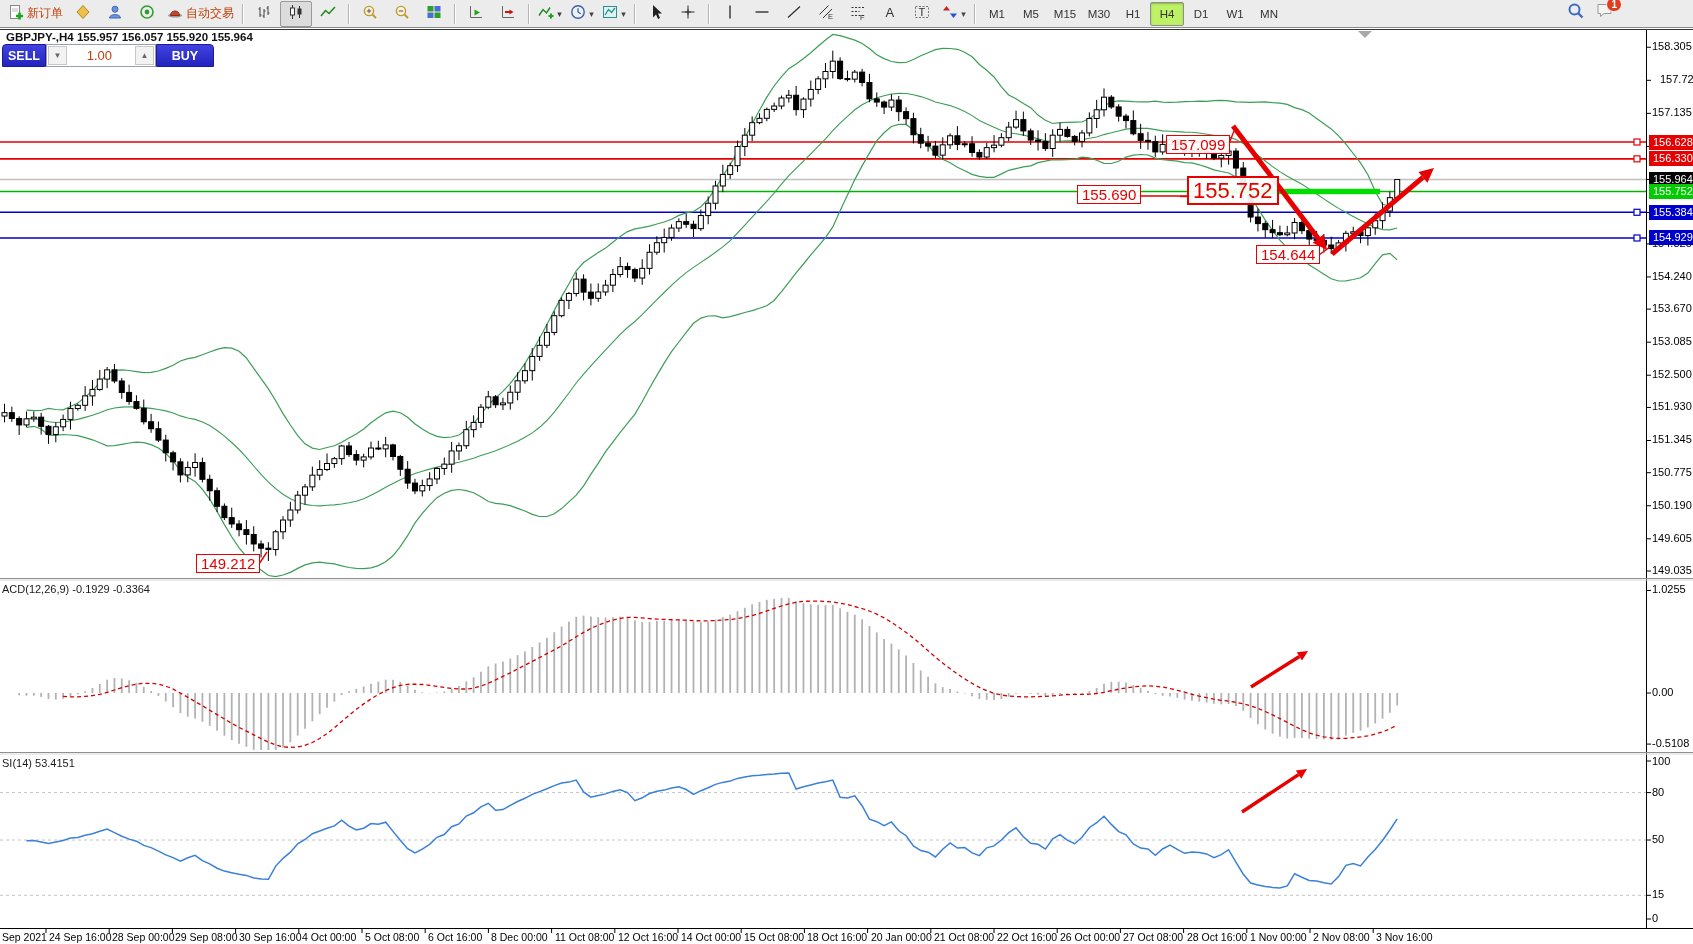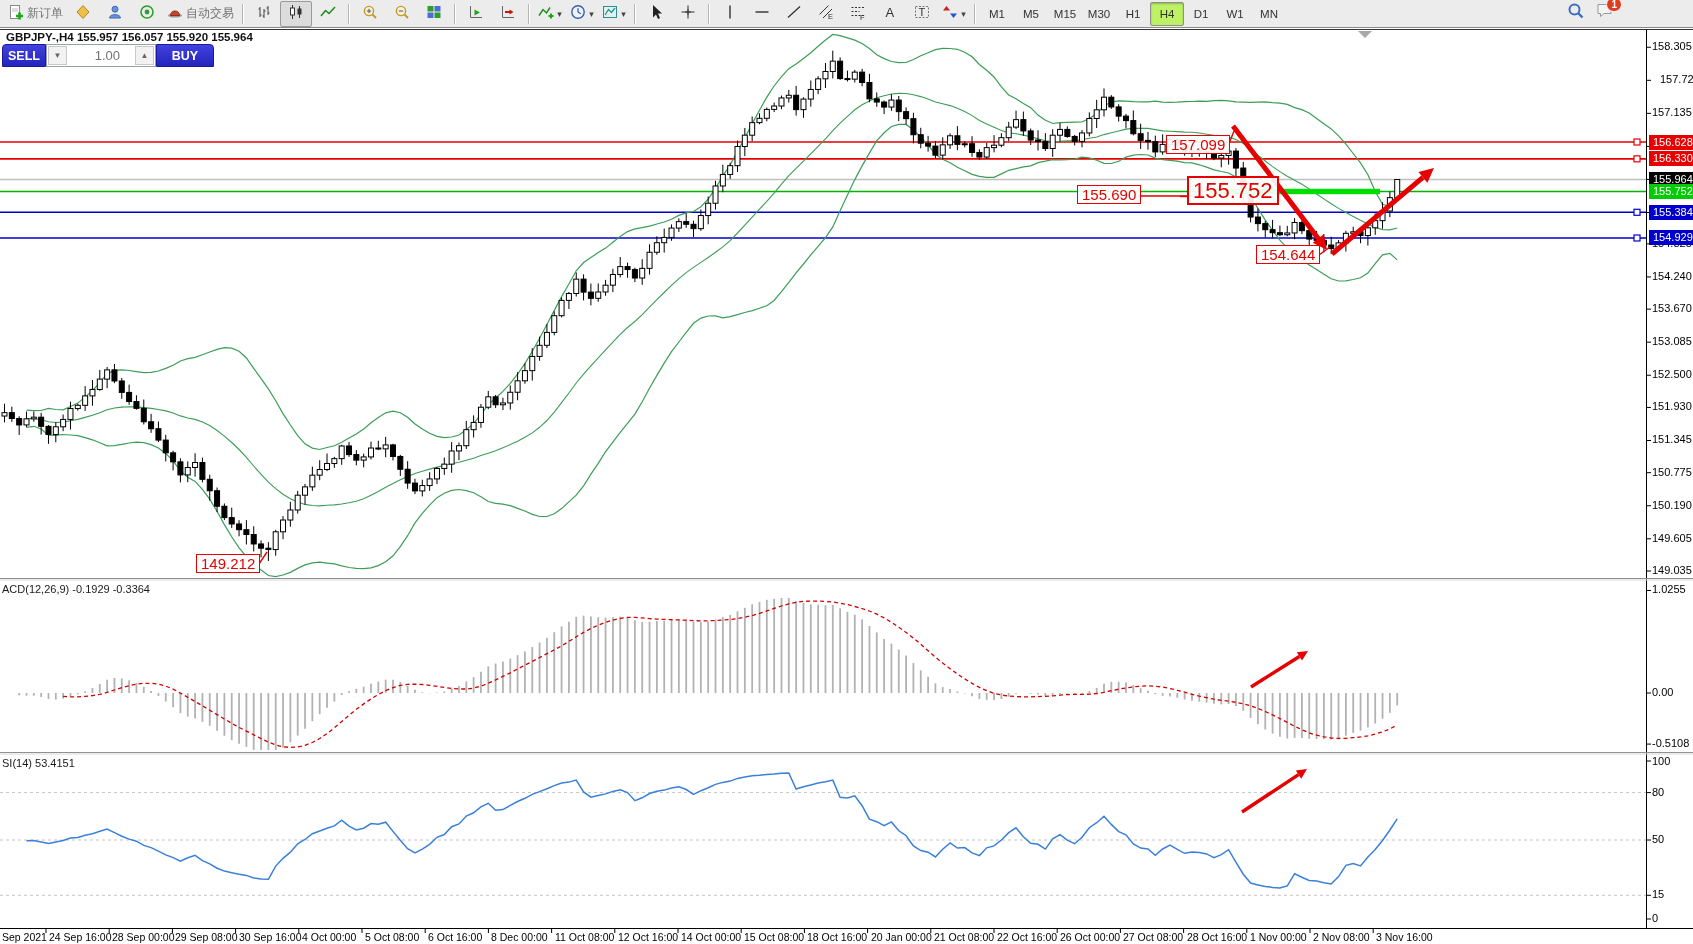--- a/index.html
+++ b/index.html
@@ -3,21 +3,21 @@
 <meta charset="utf-8">
 <style>
   html,body{margin:0;padding:0;background:#fff;width:1693px;height:944px;overflow:hidden;
     font-family:"Liberation Sans", sans-serif;}
   #page{position:absolute;left:0;top:0;width:1693px;height:944px;}
   
   #toolbar{position:absolute;left:0;top:0;width:1693px;height:28px;background:#ececec;
     border-bottom:1px solid #8a8a8a;display:flex;align-items:center;padding-left:4px;box-sizing:border-box;z-index:40;}
   .tb-btn{height:24px;min-width:24px;display:flex;align-items:center;justify-content:center;
     padding:0 3px;border:1px solid transparent;border-radius:2px;cursor:default;gap:3px;}
-  .tb-btn .lbl{font-size:12px;color:#737373;white-space:nowrap;}
+  .tb-btn .lbl{font-size:12px;color:#c2410c;white-space:nowrap;}
   .tb-btn.active{background:#dcdcdc;border:1px solid #9a9a9a;}
   .tb-sep{width:1px;height:20px;background:#b5b5b5;margin:0 4px;border-right:1px solid #fff;}
   .tf-btn{height:22px;min-width:26px;display:flex;align-items:center;justify-content:center;
     font-size:11.5px;color:#333;border:1px solid transparent;border-radius:2px;padding:0 3px;}
   .tf-btn.active{background:#bef264;border:1px solid #8f8f8f;box-shadow:inset 0 1px 2px rgba(0,0,0,.25);}
   .caret{font-size:9px;color:#444;}
   #tb-right{position:absolute;right:78px;top:2px;display:flex;align-items:center;gap:10px;}
   #chat-badge{position:relative;}
   #chat-badge .badge{position:absolute;right:-7px;top:-5px;background:#e03c1f;color:#fff;font-size:10px;
     border-radius:8px;padding:0 4px;line-height:13px;font-weight:bold;border:1px solid #fff;}
@@ -39,22 +39,22 @@
   
   #ocw{position:absolute;left:2px;top:44px;width:212px;z-index:30;}
   #ocw-top{display:flex;height:23px;}
   .ocw-btn{background:linear-gradient(#4242e0,#2323bd);color:#fff;font-size:12.5px;font-weight:bold;
     display:flex;align-items:center;justify-content:center;border:1px solid #1b1b9a;}
   #ocw-sell{width:42px;border-radius:4px 0 0 0;}
   #ocw-buy{flex:1;border-radius:0 4px 0 0;}
   #ocw-vol{width:110px;background:#fff;border:1px solid #98a0b0;display:flex;align-items:stretch;box-sizing:border-box;}
   #ocw-vol .spin{width:17px;display:flex;align-items:center;justify-content:center;background:#f2f2f2;
     color:#666;font-size:8px;border:1px solid #c8c8c8;margin:1px;}
-  #ocw-vol .val{flex:1;display:flex;align-items:center;justify-content:flex-end;padding-right:14px;
-    font-size:13px;color:#737373;}
+  #ocw-vol .val{flex:1;display:flex;align-items:center;justify-content:flex-end;padding-right:22px;
+    font-size:13px;color:#c2410c;}
   #ocw-prices{display:flex;height:34px;background:#2020c4;border-radius:0 0 5px 5px;border:1px solid #1b1b9a;border-top:none;}
   .ocw-half{flex:1;display:flex;align-items:flex-end;justify-content:center;color:#fff;padding-bottom:1px;}
   .ocw-half.sell{border-right:1px solid #fff;}
   .p-small{font-size:15px;font-weight:bold;line-height:26px;}
   .p-big{font-size:33px;font-weight:bold;line-height:30px;letter-spacing:-1px;}
   .p-sup{font-size:15px;font-weight:bold;line-height:40px;align-self:flex-start;}
 </style>
 </head>
 <body>
 

